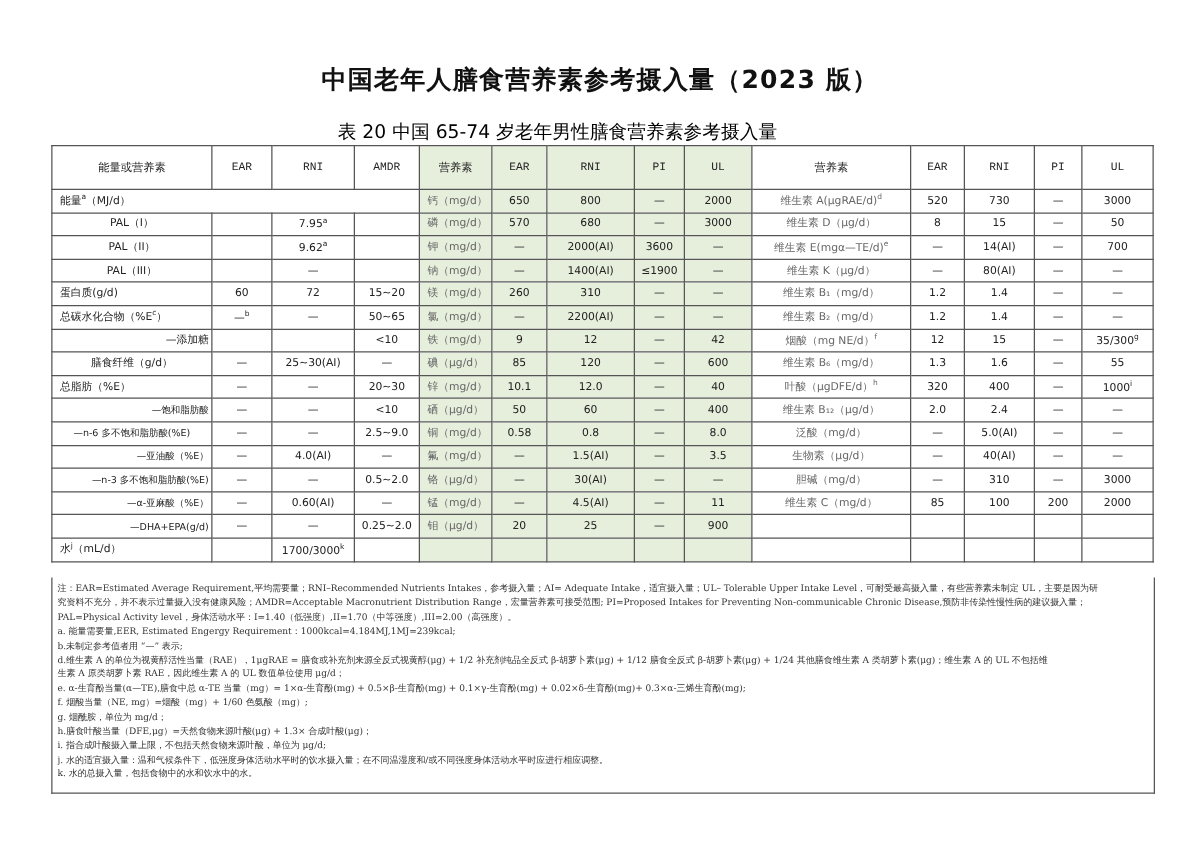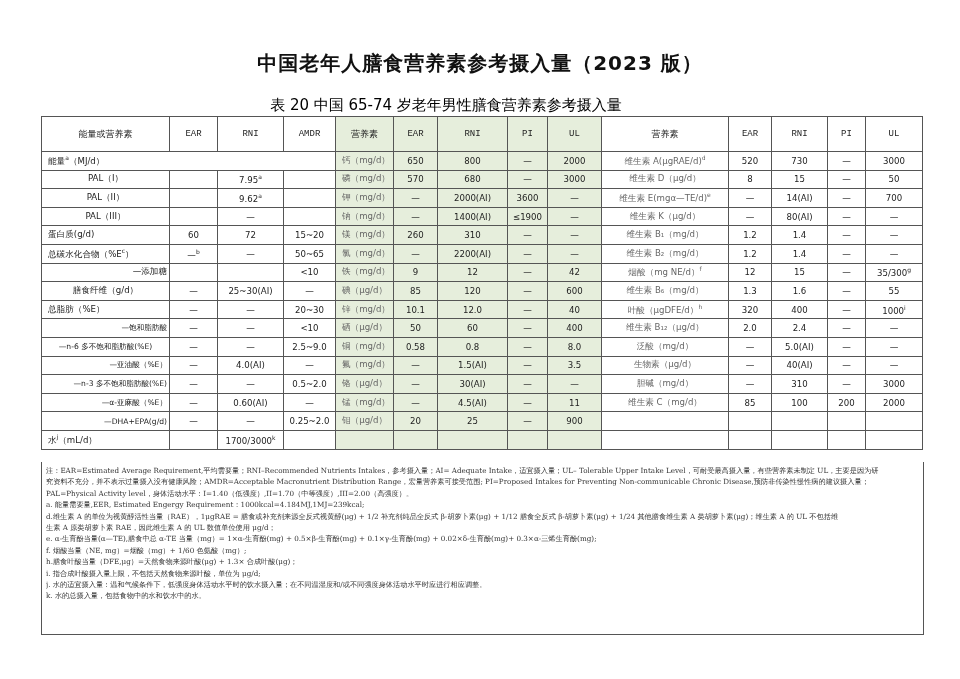--- a/index.html
+++ b/index.html
@@ -321,21 +321,23 @@
         <td><span></span></td>
       </tr>
     </tbody>
 </table>
 
 <div class="notes" id="notes">
     <div>注：EAR=Estimated Average Requirement,平均需要量；RNI–Recommended Nutrients Intakes，参考摄入量；AI= Adequate Intake，适宜摄入量；UL– Tolerable Upper Intake Level，可耐受最高摄入量，有些营养素未制定 UL，主要是因为研</div>
     <div>究资料不充分，并不表示过量摄入没有健康风险；AMDR=Acceptable Macronutrient Distribution Range，宏量营养素可接受范围; PI=Proposed Intakes for Preventing Non-communicable Chronic Disease,预防非传染性慢性病的建议摄入量；</div>
     <div>PAL=Physical Activity level，身体活动水平：I=1.40（低强度）,II=1.70（中等强度）,III=2.00（高强度）。</div>
     <div>a. 能量需要量,EER, Estimated Engergy Requirement：1000kcal=4.184MJ,1MJ=239kcal;</div>
+    <div>b.未制定参考值者用 “—” 表示;</div>
     <div>d.维生素 A 的单位为视黄醇活性当量（RAE），1μgRAE = 膳食或补充剂来源全反式视黄醇(μg) + 1/2 补充剂纯品全反式 β-胡萝卜素(μg) + 1/12 膳食全反式 β-胡萝卜素(μg) + 1/24 其他膳食维生素 A 类胡萝卜素(μg)；维生素 A 的 UL 不包括维</div>
     <div>生素 A 原类胡萝卜素 RAE，因此维生素 A 的 UL 数值单位使用 μg/d；</div>
     <div>e. α-生育酚当量(α—TE),膳食中总 α-TE 当量（mg）= 1×α-生育酚(mg) + 0.5×β-生育酚(mg) + 0.1×γ-生育酚(mg) + 0.02×δ-生育酚(mg)+ 0.3×α-三烯生育酚(mg);</div>
     <div>f. 烟酸当量（NE, mg）=烟酸（mg）+ 1/60 色氨酸（mg）;</div>
+    <div>g. 烟酰胺，单位为 mg/d；</div>
     <div>h.膳食叶酸当量（DFE,μg）=天然食物来源叶酸(μg) + 1.3× 合成叶酸(μg)；</div>
     <div>i. 指合成叶酸摄入量上限，不包括天然食物来源叶酸，单位为 μg/d;</div>
     <div>j. 水的适宜摄入量：温和气候条件下，低强度身体活动水平时的饮水摄入量；在不同温湿度和/或不同强度身体活动水平时应进行相应调整。</div>
     <div>k. 水的总摄入量，包括食物中的水和饮水中的水。</div>
   </div>
 
 </body></html>

